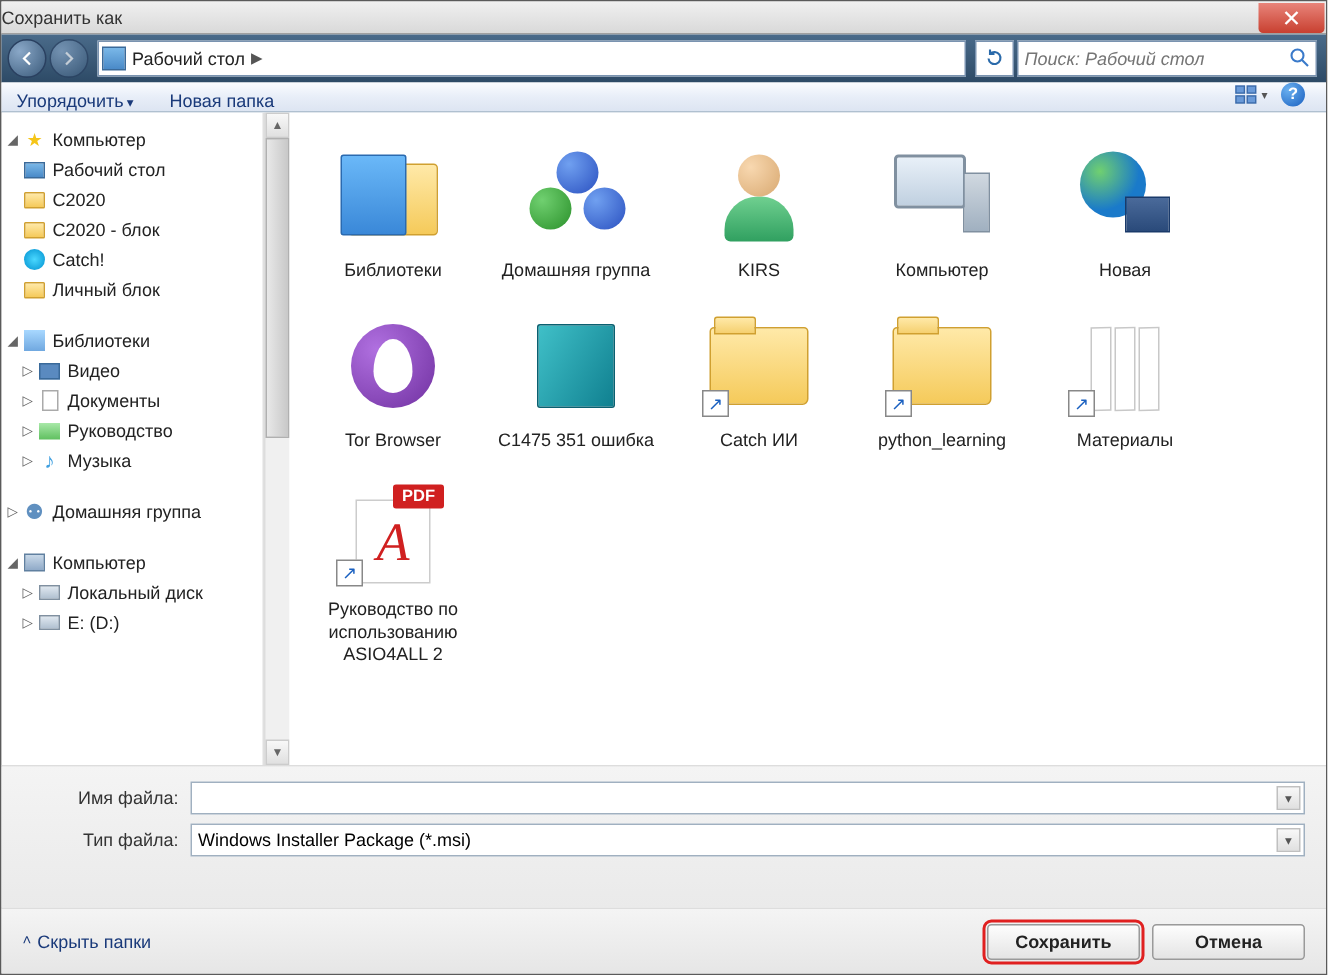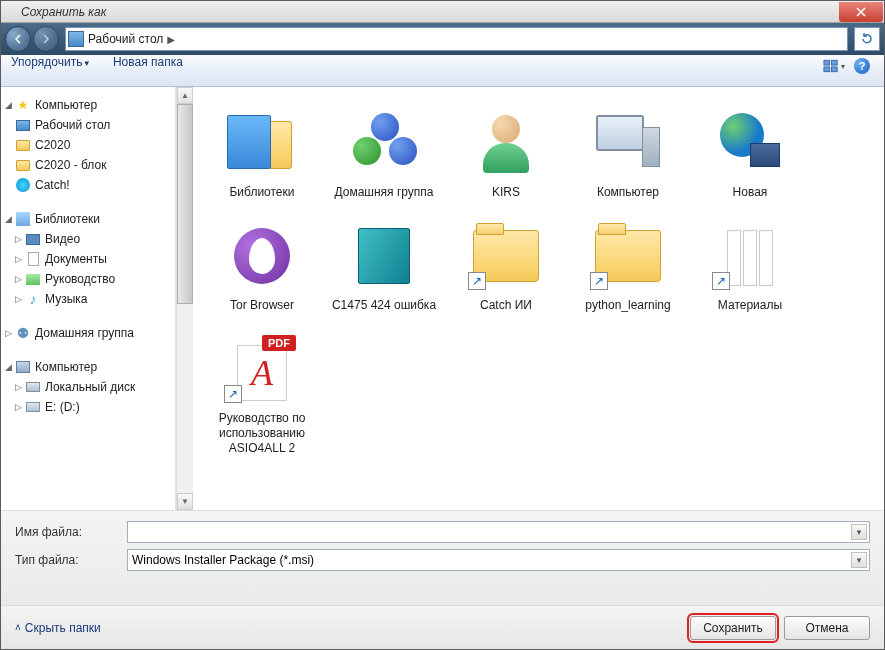--- a/index.html
+++ b/index.html
@@ -1,33 +1,33 @@
 <!DOCTYPE html>
 <html><head>
 <meta charset="utf-8">
 <style>
   * { box-sizing: border-box; margin: 0; padding: 0; font-family: "Segoe UI", Tahoma, sans-serif; font-size: 12px; }
   body { width: 885px; height: 650px; background: #fff; overflow: hidden; }
   .window { width: 885px; height: 650px; border: 1px solid #5a5a5a; background: #fff; display: flex; flex-direction: column; }
   .titlebar { height: 22px; background: linear-gradient(#f0f0f0, #d9d9d9); display: flex; align-items: center; border-bottom: 1px solid #a0a0a0; }
-  .titlebar-text { padding-left: 20px; color: #333; flex: 1; font-style: italic; }
+  .titlebar-text { padding-left: 0; color: #333; flex: 1; }
   .close-btn { width: 44px; height: 20px; background: linear-gradient(#e8847a, #c84030); color: #fff; display: flex; align-items: center; justify-content: center; margin-right: 1px; border-radius: 0 0 3px 3px; }
   .close-btn svg { width: 10px; height: 10px; }
   .navbar { height: 32px; background: linear-gradient(#4a6b8a, #2d4a66); display: flex; align-items: center; padding: 0 4px; gap: 2px; }
   .navbtn { width: 26px; height: 26px; border-radius: 50%; background: radial-gradient(circle at 30% 30%, #8aa8c8, #3a5a7a); border: 1px solid #2a4060; display: flex; align-items: center; justify-content: center; color: #fff; }
   .navbtn.fwd { opacity: 0.7; }
   .crumb-bar { flex: 1; height: 24px; background: #fff; border: 1px solid #7a93b0; display: flex; align-items: center; padding: 0 2px; margin: 0 4px; }
   .crumb-icon { width: 16px; height: 16px; background: linear-gradient(#7ab8e8, #4a8ac8); border: 1px solid #3a6a9a; margin-right: 4px; }
   .crumb-text { color: #222; }
   .crumb-arrow { margin: 0 4px; color: #555; font-size: 10px; }
   .refresh-box { width: 26px; height: 24px; background: #fff; border: 1px solid #7a93b0; display: flex; align-items: center; justify-content: center; color: #3a6a9a; }
   .search-box { width: 200px; height: 24px; background: #fff; border: 1px solid #7a93b0; display: flex; align-items: center; padding: 0 4px; margin-right: 2px; }
   .search-box input { border: none; flex: 1; font-style: italic; color: #888; outline: none; }
   .search-icon { color: #3a6a9a; }
-  .toolbar { height: 32px; background: linear-gradient(#fafcff, #e8eef8, #dde5f2); border-bottom: 1px solid #b0c0d0; display: flex; align-items: flex-start; padding: 0 10px; }
+  .toolbar { height: 20px; background: linear-gradient(#fafcff, #e8eef8, #dde5f2); border-bottom: 1px solid #b0c0d0; display: flex; align-items: flex-end; padding: 0 10px; }
   .toolbar-link { color: #1a3a7a; margin-right: 6px; }
   .toolbar-drop::after { content: "▾"; font-size: 9px; margin-left: 2px; color: #1a3a7a; }
   .toolbar-spacer { flex: 1; }
   .view-btn, .help-btn { width: 24px; height: 22px; border: 1px solid transparent; display: flex; align-items: center; justify-content: center; margin-left: 4px; }
   .help-circle { width: 16px; height: 16px; border-radius: 50%; background: radial-gradient(circle at 30% 30%, #6ab0f0, #1a60c0); color: #fff; display: flex; align-items: center; justify-content: center; font-weight: bold; font-size: 11px; }
   .body-row { flex: 1; display: flex; overflow: hidden; }
   .sidebar { width: 175px; background: #fff; border-right: 1px solid #e0e0e0; overflow-y: auto; padding: 8px 0; }
   .tree-group { margin-bottom: 14px; }
   .tree-header, .tree-item { display: flex; align-items: center; padding: 2px 4px 2px 14px; color: #222; white-space: nowrap; }
   .tree-header { padding-left: 4px; }
@@ -81,28 +81,28 @@
   .pdf-a { color: #d02020; font-size: 36px; font-family: serif; font-style: italic; }
   .shortcut-arrow { position: absolute; bottom: 6px; left: 2px; width: 18px; height: 18px; background: #fff; border: 1px solid #888; display: flex; align-items: center; justify-content: center; color: #1a60c0; font-size: 12px; }
   .doc-stack { width: 50px; height: 60px; position: relative; display: flex; align-items: flex-end; justify-content: center; gap: 2px; }
   .doc-stack .pg { width: 14px; height: 56px; background: #fff; border: 1px solid #c8c8c8; transform: skewY(-2deg); }
   .jewel { width: 52px; height: 56px; background: linear-gradient(120deg,#40c0c8,#108090); border: 1px solid #0a6070; border-radius: 2px; }
   .folder-open { width: 66px; height: 50px; position: relative; }
   .folder-open .back { position: absolute; width: 60px; height: 44px; background: linear-gradient(#f5d680,#e8b840); border: 1px solid #c89820; border-radius: 2px; top: 0; left: 0; }
   .folder-open .front { position: absolute; width: 60px; height: 38px; background: linear-gradient(#ffeca8,#f8d468); border: 1px solid #d0a030; border-radius: 2px; bottom: 0; left: 6px; transform: skewX(-6deg); }
   .bottom-panel { background: linear-gradient(#f4f4f4, #eaeaea); padding: 10px 14px 4px 14px; display: flex; flex-direction: column; gap: 6px; border-top: 1px solid #ddd; }
   .field-row { display: flex; align-items: center; }
-  .field-label { width: 112px; text-align: left; padding-right: 8px; color: #333; }
+  .field-label { width: 112px; text-align: right; padding-right: 8px; color: #333; }
   .field-input, .field-select { flex: 1; height: 22px; border: 1px solid #a0b0c0; background: #fff; padding: 0 4px; display: flex; align-items: center; position: relative; }
   .field-input .selected { background: #3a8ae8; color: #fff; padding: 1px 2px; }
   .field-drop { position: absolute; right: 2px; top: 2px; width: 16px; height: 16px; display: flex; align-items: center; justify-content: center; font-size: 9px; color: #555; background: linear-gradient(#f8f8f8,#e0e0e0); border: 1px solid #c0c0c0; }
   .button-row { height: 44px; background: linear-gradient(#f4f4f4, #e6e6e6); border-top: 1px solid #ddd; display: flex; align-items: center; padding: 0 14px; }
   .hide-folders { display: flex; align-items: center; color: #1a3a7a; gap: 4px; }
   .hide-arrow { font-size: 10px; }
-  .btn { width: 86px; height: 24px; background: linear-gradient(#fdfdfd, #e4e4e4); border: 1px solid #9a9a9a; border-radius: 3px; display: flex; align-items: center; justify-content: center; margin-left: 8px; color: #222; }
+  .btn { width: 102px; height: 24px; background: linear-gradient(#fdfdfd, #e4e4e4); border: 1px solid #9a9a9a; border-radius: 3px; display: flex; align-items: center; justify-content: center; margin-left: 8px; color: #222; font-weight: bold; }
   .btn.primary { outline: 2px solid #e02020; outline-offset: 1px; }
 </style>
 </head>
 <body>
 
 <div class="window">
 
   <div class="titlebar">
     <span class="titlebar-text">Сохранить как</span>
     <div class="close-btn">
@@ -126,20 +126,29 @@
     <div class="crumb-bar">
       <div class="crumb-icon"></div>
       <span class="crumb-text">Рабочий стол</span>
       <span class="crumb-arrow">▶</span>
     </div>
     <div class="refresh-box">
       <svg width="14" height="14" viewBox="0 0 14 14">
           <path d="M3 7 a4 4 0 1 0 1 -3" stroke="#2a6aaa" stroke-width="1.4" fill="none"></path>
           <path d="M4 1 L4 4 L7 4" stroke="#2a6aaa" stroke-width="1.4" fill="none"></path>
         </svg>
+    </div>
+    <div class="search-box">
+      <input placeholder="Поиск: Рабочий стол" style="">
+      <span class="search-icon">
+        <svg width="14" height="14" viewBox="0 0 14 14">
+            <circle cx="6" cy="6" r="4" stroke="#3a7aca" stroke-width="1.4" fill="none"></circle>
+            <path d="M9 9 L13 13" stroke="#3a7aca" stroke-width="1.4"></path>
+          </svg>
+      </span>
     </div>
   </div>
 
   <div class="toolbar">
     <span class="toolbar-link toolbar-drop">Упорядочить</span>
     <span style="width:18px"></span>
     <span class="toolbar-link">Новая папка</span>
     <span class="toolbar-spacer"></span>
     <div class="view-btn">
       <svg width="18" height="14" viewBox="0 0 18 14">
@@ -180,20 +189,26 @@
               <span class="ico-folder"></span>
             </span>
             <span>C2020 - блок</span>
           </div>
         <div class="tree-item">
             <span class="tree-ico">
               <span class="ico-catch"></span>
             </span>
             <span>Catch!</span>
           </div>
+        <div class="tree-item">
+            <span class="tree-ico">
+              <span class="ico-folder"></span>
+            </span>
+            <span>Личный блок</span>
+          </div>
       </div>
       <div class="tree-group">
         <div class="tree-header">
             <span class="tree-expand">◢</span>
             <span class="tree-ico">
               <span class="ico-lib"></span>
             </span>
             <span>Библиотеки</span>
           </div>
         <div class="tree-item">
@@ -315,21 +330,21 @@
               <div class="tor-icon">
                 <div class="tor-inner"></div>
               </div>
             </div>
             <div class="item-label">Tor Browser</div>
           </div>
           <div class="item">
             <div class="item-icon">
               <div class="jewel"></div>
             </div>
-            <div class="item-label">C1475 424 ошибка</div>
+            <div class="item-label">C1475 351 ошибка</div>
           </div>
           <div class="item">
             <div class="item-icon">
               <div class="big-folder"></div>
               <div class="shortcut-arrow">↗</div>
             </div>
             <div class="item-label">Catch ИИ</div>
           </div>
           <div class="item">
             <div class="item-icon">

